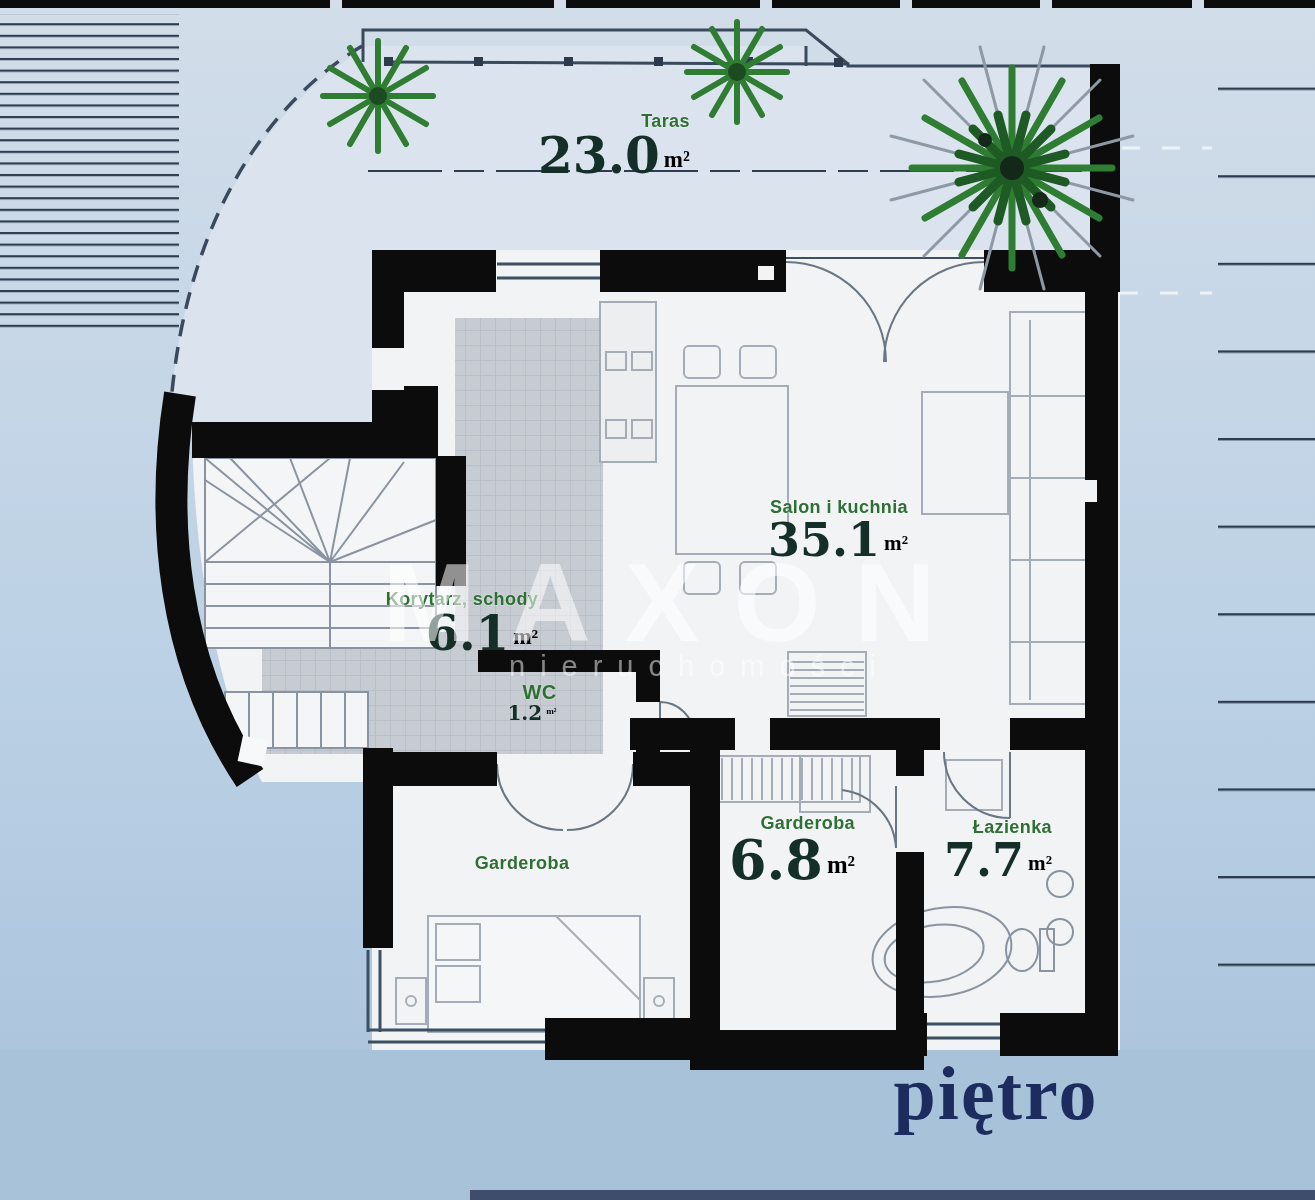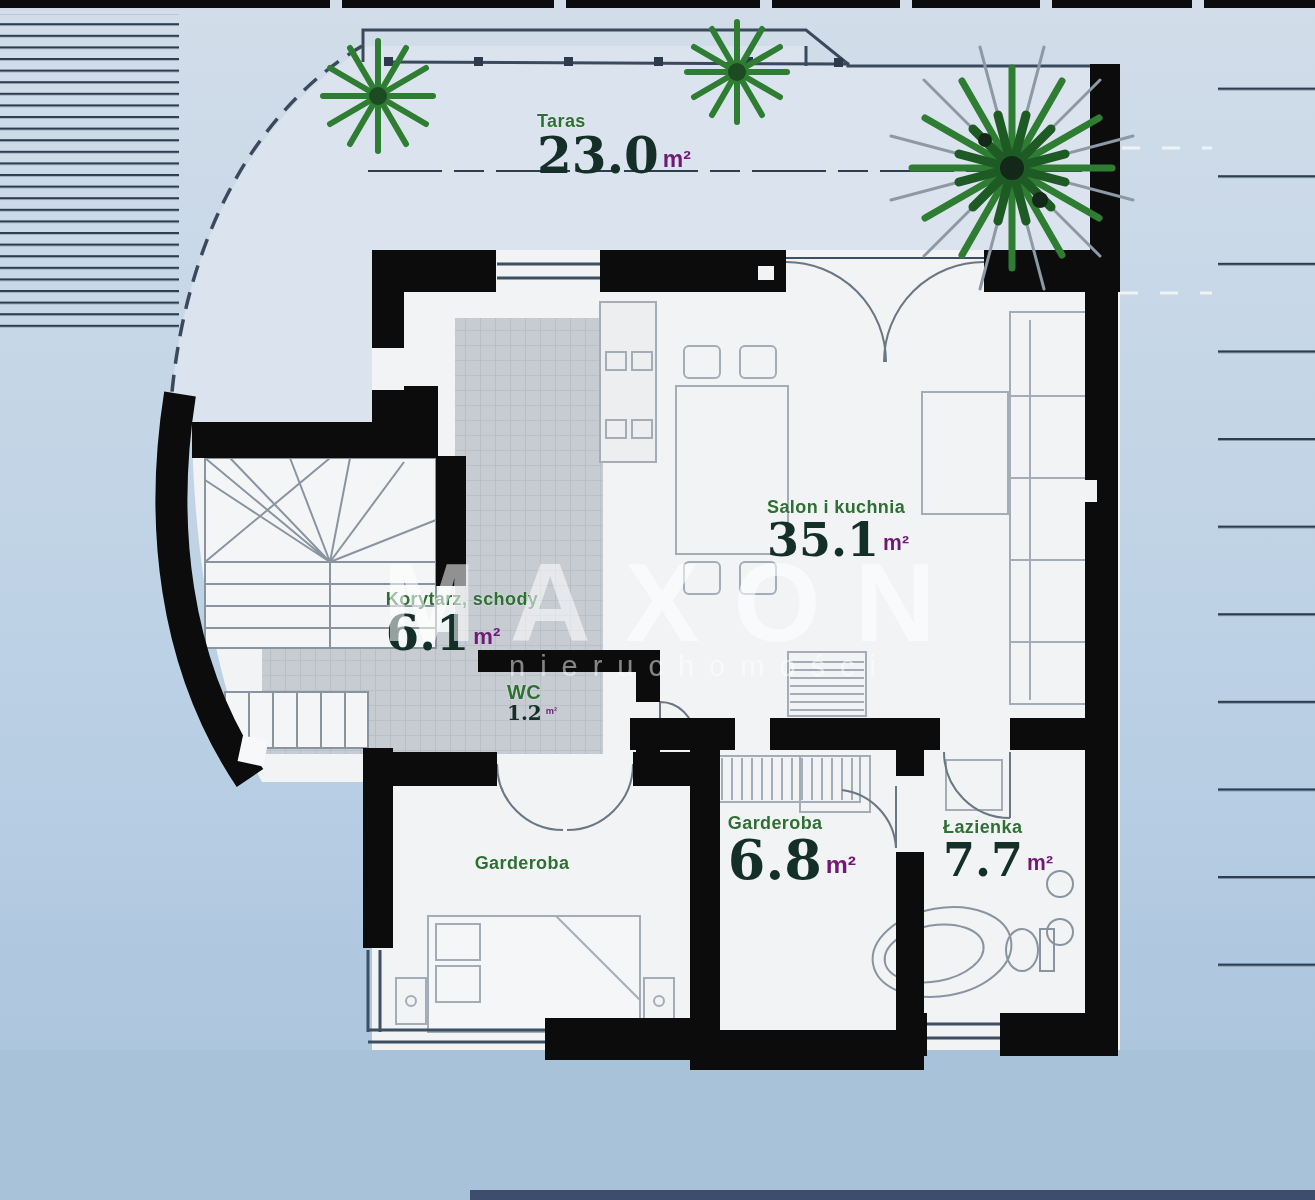--- a/index.html
+++ b/index.html
@@ -1,23 +1,23 @@
 <!DOCTYPE html>
 <html><head>
 <meta charset="utf-8">
 <style>
   html,body{margin:0;padding:0;background:#8fb0cc;}
   .stage{position:relative;width:1315px;height:1200px;overflow:hidden;
          font-family:"Liberation Sans",sans-serif;}
   .plan-svg{position:absolute;inset:0;z-index:1;}
-  .room-label{position:absolute;transform:translateX(-50%);text-align:left;z-index:5;pointer-events:none;}
+  .room-label{position:absolute;transform:translateX(-50%);text-align:right;z-index:5;pointer-events:none;}
   .room-name{font-weight:700;font-size:18px;color:#2e6f34;letter-spacing:.4px;line-height:1.05;
              font-family:"Liberation Sans",sans-serif;text-shadow:0 0 2px rgba(255,255,255,.7);}
   .room-area{font-family:"DejaVu Serif",serif;font-weight:700;color:#142f27;line-height:1;}
-  .area-unit{font-size:46%;color:#701a75;vertical-align:6px;margin-left:4px;font-family:Liberation Sans, sans-serif;}
+  .area-unit{font-size:46%;color:#000000;vertical-align:6px;margin-left:4px;font-family:Liberation Serif, serif;}
   .a50{font-size:50px}.a48{font-size:48px}.a46{font-size:46px}.a54{font-size:54px}.a26{font-size:20px}
   .lbl-taras{left:614px;top:112px}
   .lbl-salon{left:838px;top:498px}
   .lbl-korytarz{left:462px;top:590px}
   .lbl-wc{left:532px;top:682px}
   .lbl-wc .room-name{font-size:20px}
   .lbl-sypialnia{left:522px;top:854px}
   .lbl-garderoba{left:792px;top:814px}
   .lbl-lazienka{left:998px;top:818px}
   .watermark1{position:absolute;left:676px;top:538px;transform:translateX(-50%);z-index:6;
@@ -286,14 +286,15 @@
 </div>
 
 <div class="room-label lbl-lazienka">
   <div class="room-name">Łazienka</div>
   <div class="room-area a46"><span>7.7</span><span class="area-unit">m²</span></div>
 </div>
 
 <div class="watermark1">MAXON</div>
 <div class="watermark2">nieruchomości</div>
 
+<div class="floor-title">piętro</div>
 
 </div>
 
 </body></html>

